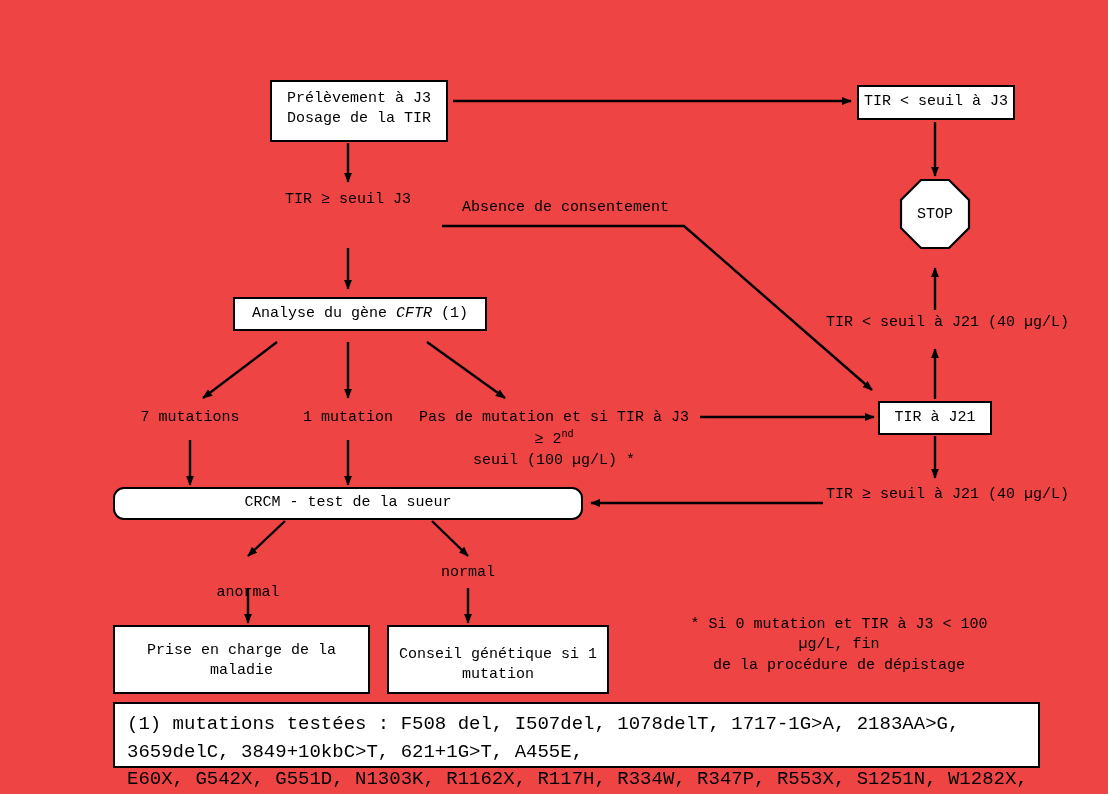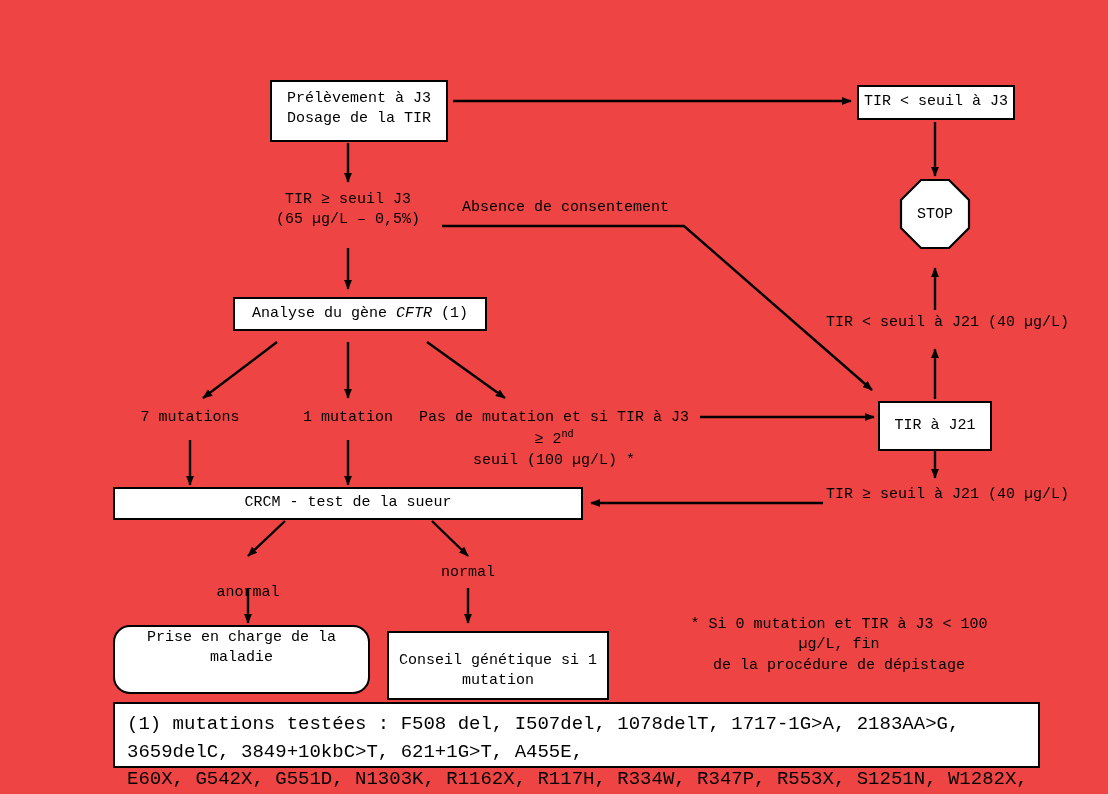--- a/index.html
+++ b/index.html
@@ -123,21 +123,20 @@
   <div class="box center-v" style="left:857px; top:85px; width:158px; height:35px;">
     <span>TIR &lt; seuil à J3</span>
   </div>
 
   <div class="lbl" style="left:885px; top:205px; width:100px;">
     <span>STOP</span>
   </div>
 
   <div class="lbl" style="left:258px; top:190px; width:180px;">
     <div>TIR ≥ seuil J3</div>
-    <div>(65 µg/L – 0,5%)</div>
   </div>
 
   <div class="lbl" style="left:462px; top:198px; width:210px; text-align:left;">
     <span>Absence de consentement</span>
   </div>
 
   <div class="box center-v" style="left:233px; top:297px; width:254px; height:34px;">
     <span>
       <span>Analyse du gène </span><span class="italic">CFTR</span><span> (1)</span>
     </span>
@@ -149,49 +148,49 @@
 
   <div class="lbl" style="left:290px; top:408px; width:116px;">
     <span>1 mutation</span>
   </div>
 
   <div class="lbl wrap" style="left:416px; top:408px; width:276px;">
     <div><span>Pas de mutation et si TIR à J3 ≥ 2</span><sup>nd</sup></div>
     <div>seuil (100 µg/L) *</div>
   </div>
 
-  <div class="box center-v" style="left:878px; top:401px; width:114px; height:50px;">
+  <div class="box center-v" style="left:878px; top:401px; width:114px; height:34px;">
     <span>TIR à J21</span>
   </div>
 
   <div class="lbl" style="left:826px; top:313px; width:220px;">
     <span>TIR &lt; seuil à J21 (40 µg/L)</span>
   </div>
 
   <div class="lbl" style="left:826px; top:485px; width:220px;">
     <span>TIR ≥ seuil à J21 (40 µg/L)</span>
   </div>
 
-  <div class="box center-v" style="left:113px; top:487px; width:470px; height:33px;">
+  <div class="box center-v" style="left:113px; top:487px; width:470px; height:33px;border-radius:11px;">
     <span>CRCM - test de la sueur</span>
   </div>
 
   <div class="lbl" style="left:198px; top:563px; width:100px;margin-top:20px;">
     <span>anormal</span>
   </div>
 
   <div class="lbl" style="left:418px; top:563px; width:100px;">
     <span>normal</span>
   </div>
 
-  <div class="box" style="left:113px; top:625px; width:257px; height:69px; padding-top:1px;border-radius:17px;">
+  <div class="box" style="left:113px; top:625px; width:257px; height:69px; padding-top:14px;">
     <span>Prise en charge de la maladie</span>
   </div>
 
-  <div class="box" style="left:387px; top:625px; width:222px; height:69px; padding-top:18px;margin-top:6px;">
+  <div class="box" style="left:387px; top:625px; width:222px; height:69px; padding-top:18px;">
     <div>Conseil génétique si 1</div>
     <div>mutation</div>
   </div>
 
   <div class="lbl wrap" style="left:666px; top:615px; width:346px;">
     <div>* Si 0 mutation et TIR à J3 &lt; 100 µg/L, fin</div>
     <div>de la procédure de dépistage</div>
   </div>
 
   <div class="footnote-box" style="left:113px; top:702px; width:927px; height:66px;">

